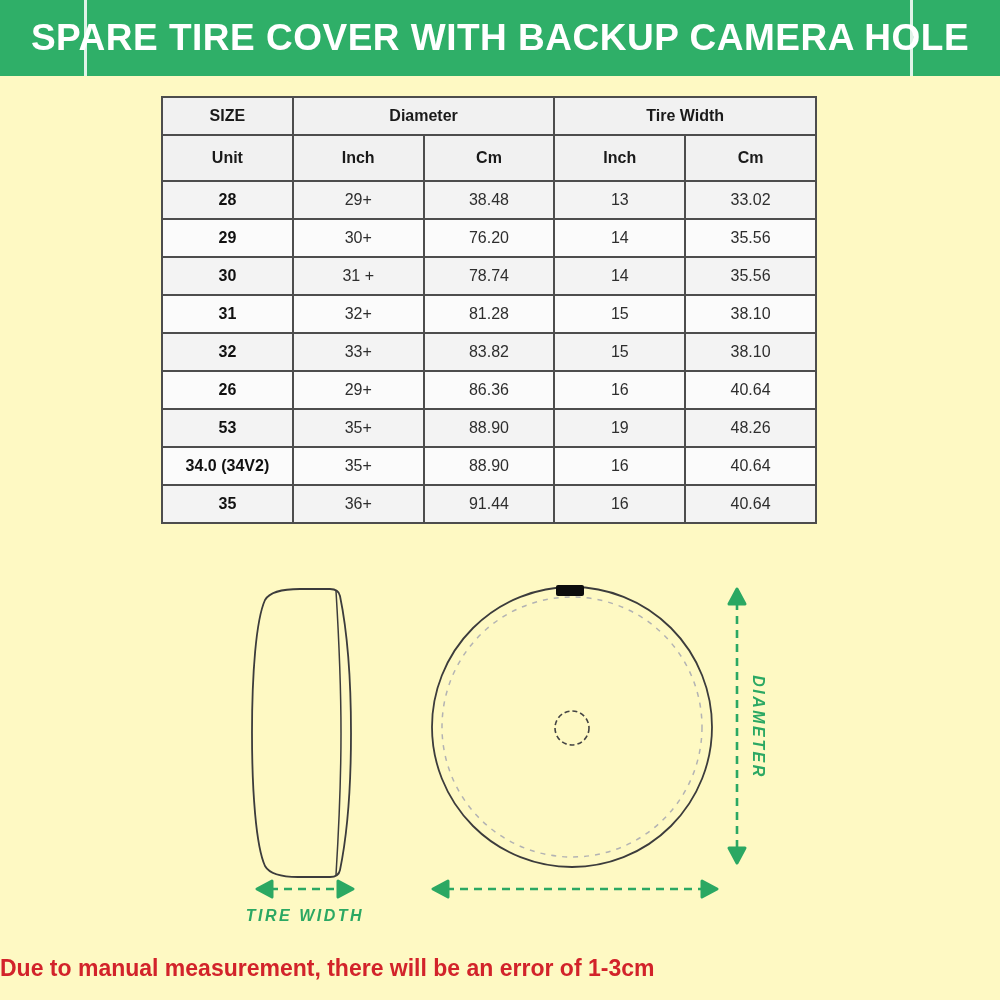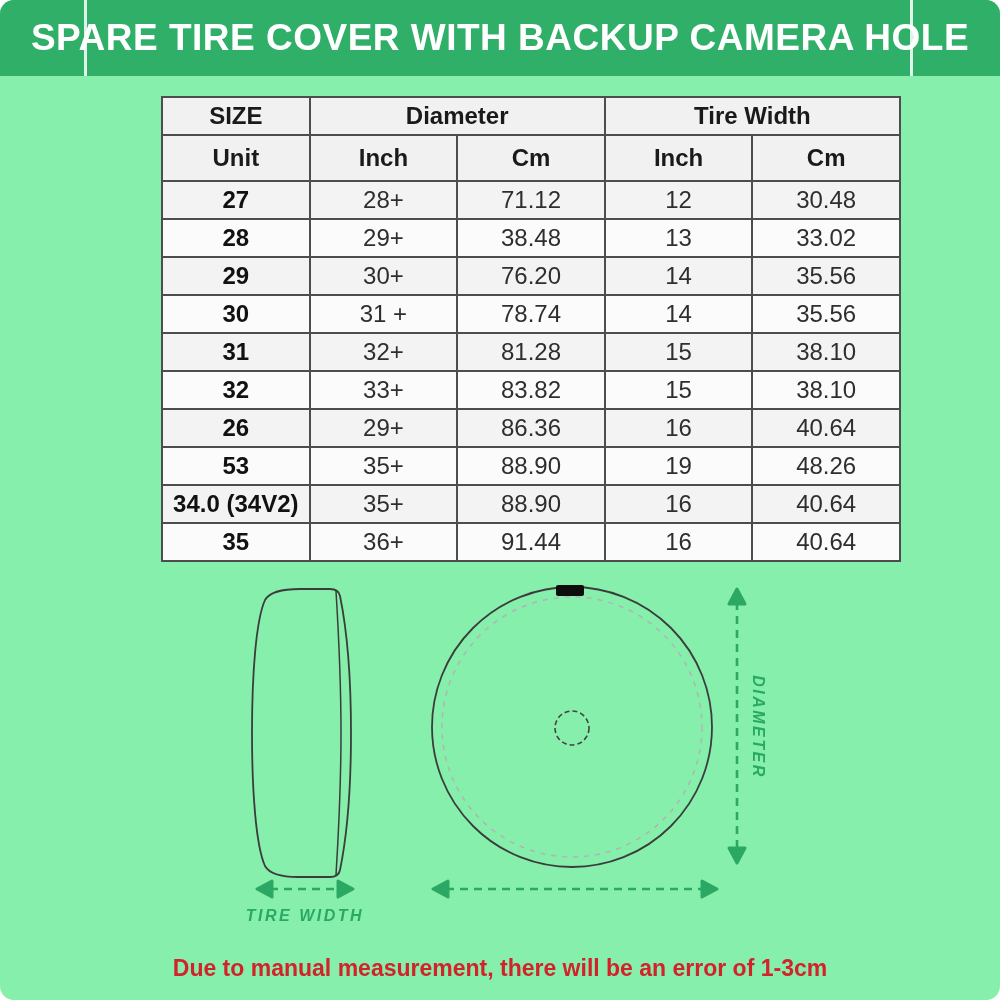--- a/index.html
+++ b/index.html
@@ -3,39 +3,39 @@
 <meta charset="utf-8">
 <style>
   :root{
     --banner-green:#2FAF68;
     --accent-green:#2BA863;
     --note-red:#D2232A;
     --line-dark:#4D4D4D;
   }
   html,body{margin:0;padding:0;background:#fff;}
   .canvas{
-    position:relative;width:1000px;height:1000px;background:#86efac;
-    font-family:"Liberation Sans", sans-serif;overflow:hidden;border-radius:14px;
+    position:relative;width:1000px;height:1000px;background:#fef9c3;
+    font-family:"Liberation Sans", sans-serif;overflow:hidden;
   }
   
   .banner{
     position:absolute;left:0;top:0;width:1000px;height:76px;
     background:var(--banner-green,#2FAF68);
     display:flex;align-items:center;justify-content:center;
   }
   .banner h1{
     margin:0;color:#fff;font-size:37px;font-weight:bold;letter-spacing:.5px;white-space:nowrap;
   }
   .seam{position:absolute;top:0;width:3px;height:76px;background:rgba(255,255,255,.85);}
   .seam.left{left:84px;} .seam.right{left:910px;}
   
   table.size-chart{
-    position:absolute;left:161px;top:96px;width:740px;
+    position:absolute;left:161px;top:96px;width:656px;
     border-collapse:collapse;table-layout:fixed;
-    font-size:24px;color:#2e2e2e;
+    font-size:16px;color:#2e2e2e;
   }
   .size-chart th,.size-chart td{
     border:2px solid var(--line-dark,#4D4D4D);
     text-align:center;vertical-align:middle;padding:0 2px;
   }
   .size-chart thead th{background:#f1f1f1;font-weight:bold;color:#1a1a1a;}
   .size-chart tr.group-row th{height:36px;}
   .size-chart tr.unit-row th{height:44px;}
   .size-chart tbody td{height:36px;background:#fbfbfb;}
   .size-chart tbody tr:nth-child(odd) td{background:#f3f3f3;}
@@ -50,21 +50,21 @@
   .arrow-line{fill:none;stroke:var(--accent-green,#2BA863);stroke-width:2.6;stroke-dasharray:8 6;}
   .arrow-head{fill:var(--accent-green,#2BA863);stroke:var(--accent-green,#2BA863);
     stroke-width:3;stroke-linejoin:round;}
   .diag-label{
     fill:var(--accent-green,#2BA863);font-family:"Liberation Sans",sans-serif;
     font-size:16px;font-weight:bold;font-style:italic;letter-spacing:2.5px;
   }
   
   .note{
     position:absolute;left:0;top:952px;width:1000px;height:32px;line-height:32px;
-    text-align:center;font-size:23px;font-weight:bold;color:var(--note-red,#D2232A);
+    font-size:23px;font-weight:bold;color:var(--note-red,#D2232A);
   }
 </style>
 </head>
 <body>
 
 <div class="canvas">
 
   <div class="banner">
     <h1>SPARE TIRE COVER WITH BACKUP CAMERA HOLE</h1>
     <div class="seam left"></div>
@@ -88,27 +88,20 @@
       <tr class="unit-row">
         <th>Unit</th>
         <th>Inch</th>
         <th>Cm</th>
         <th>Inch</th>
         <th>Cm</th>
       </tr>
     </thead>
     <tbody>
       <tr>
-        <td class="size-cell">27</td>
-        <td>28+</td>
-        <td>71.12</td>
-        <td>12</td>
-        <td>30.48</td>
-      </tr>
-      <tr>
         <td class="size-cell">28</td>
         <td>29+</td>
         <td>38.48</td>
         <td>13</td>
         <td>33.02</td>
       </tr>
       <tr>
         <td class="size-cell">29</td>
         <td>30+</td>
         <td>76.20</td>

